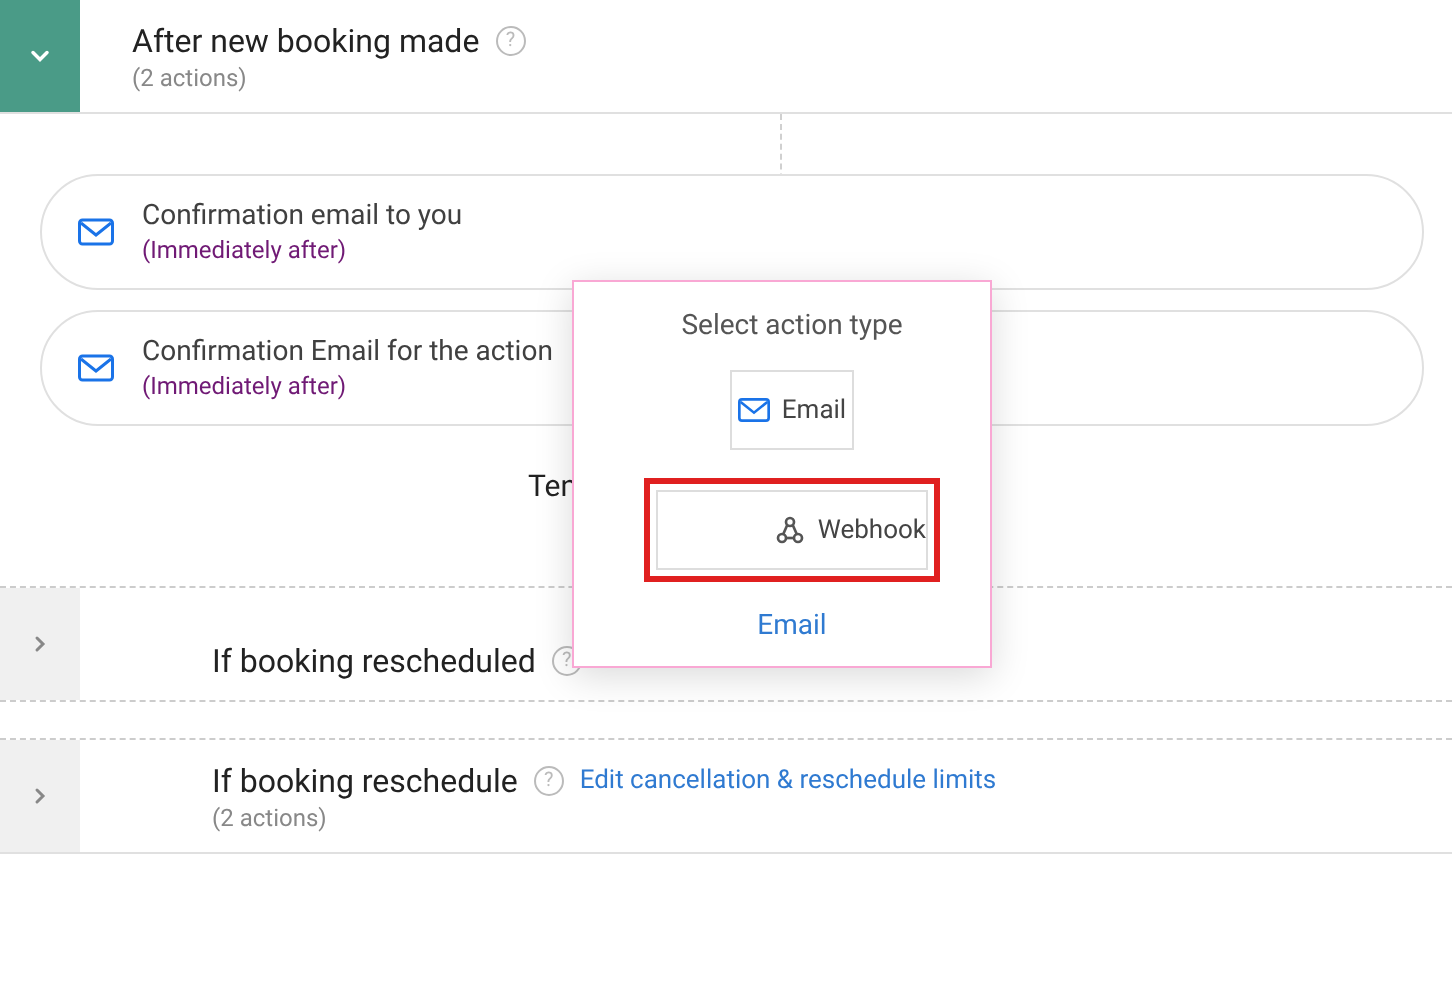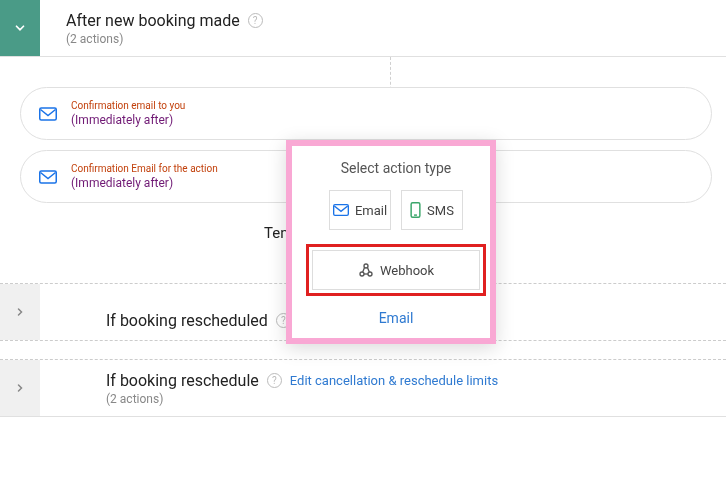--- a/index.html
+++ b/index.html
@@ -76,21 +76,21 @@
     border: 1px solid #e0e0e0;
     border-radius: 30px;
     background: #fff;
     padding: 12px 18px;
     display: flex;
     align-items: center;
     gap: 14px;
     z-index: 1;
   }
   .action-texts { display: flex; flex-direction: column; }
-  .action-title { font-size: 10px; color: #c2410c; }
+  .action-title { font-size: 14px; color: #404040; }
   .action-sub { font-size: 12px; color: #701a75; margin-top: 2px; }
 
   .mail-icon {
     width: 18px; height: 14px;
   }
   .mail-icon svg { display: block; }
 
   
   .tentative-row {
     display: flex;
@@ -118,21 +118,21 @@
     position: absolute; right: 8px; font-size: 11px; color: #888;
   }
 
   
   .modal {
     position: absolute;
     left: 286px;
     top: 140px;
     width: 210px;
     background: #fff;
-    border: 6px solid #f9a8d4;
+    border: 1px solid #f9a8d4;
     box-shadow: 0 4px 18px rgba(0,0,0,0.15);
     z-index: 10;
     padding: 14px 2px 12px 12px;
     text-align: center;
   }
   .modal-title { font-size: 14px; color: #555; margin-bottom: 14px; }
   .opt-grid {
     display: flex; flex-wrap: wrap; gap: 10px;
     justify-content: center;
   }
@@ -145,21 +145,21 @@
     font-size: 13px; color: #444;
     cursor: pointer;
   }
   .opt-btn.wide { width: 174px; }
   .opt-highlight {
     border: 3px solid #e02020;
     padding: 3px;
     display: inline-flex;
     margin-top: 4px;
   }
-  .opt-highlight .opt-btn.wide { width: 168px; margin:0; }
+  .opt-highlight .opt-btn.wide { width: 136px; margin:0;justify-content:flex-end; }
   .cancel-link {
     display: block;
     margin-top: 14px;
     color: #2f7ad1;
     font-size: 14px;
     cursor: pointer;
   }
   .icon-svg { display: inline-flex; align-items: center; }
 </style>
 </head>
@@ -261,29 +261,20 @@
   <div class="modal-title">Select action type</div>
   <div class="opt-grid">
     <div class="opt-btn">
       <span class="icon-svg">
         <svg width="16" height="12" viewBox="0 0 24 18">
             <rect x="1" y="1" width="22" height="16" rx="2" fill="none" stroke="#1a73e8" stroke-width="2"></rect>
             <polyline points="2,3 12,11 22,3" fill="none" stroke="#1a73e8" stroke-width="2"></polyline>
           </svg>
       </span>
       <span>Email</span>
-    </div>
-    <div class="opt-btn">
-      <span class="icon-svg">
-        <svg width="11" height="16" viewBox="0 0 14 22">
-            <rect x="1" y="1" width="12" height="20" rx="2" fill="none" stroke="#3aa66a" stroke-width="2"></rect>
-            <line x1="5" y1="18" x2="9" y2="18" stroke="#3aa66a" stroke-width="2"></line>
-          </svg>
-      </span>
-      <span>SMS</span>
     </div>
     <div class="opt-highlight">
       <div class="opt-btn wide">
         <span class="icon-svg">
           <svg width="16" height="16" viewBox="0 0 24 24" fill="none" stroke="#555" stroke-width="2">
             <circle cx="6" cy="18" r="3"></circle>
               <circle cx="18" cy="18" r="3"></circle>
               <circle cx="12" cy="6" r="3"></circle>
             <path d="M10 8 L7 15"></path>
               <path d="M14 8 L17 15"></path>

